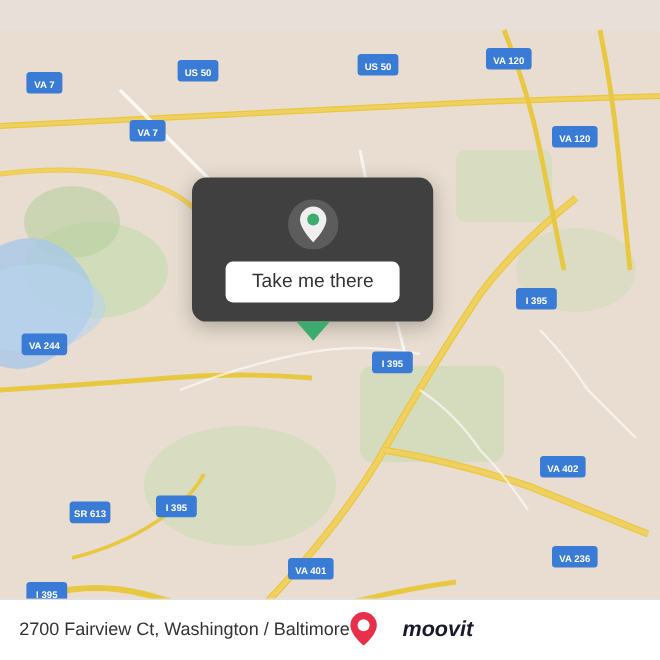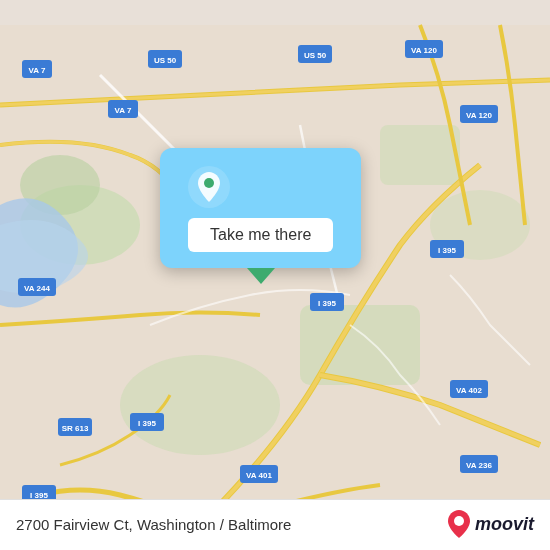--- a/index.html
+++ b/index.html
@@ -32,35 +32,34 @@
     
     .bottom-bar {
       position: absolute;
       bottom: 0;
       left: 0;
       right: 0;
       background: white;
       padding: 10px 16px 12px 16px;
       display: flex;
       align-items: center;
-      justify-content: space-between;
       border-top: 1px solid #e0e0e0;
       z-index: 10;
     }
 
     .bottom-address {
       font-size: 15px;
       color: #333;
       font-weight: 400;
     }
 
     .moovit-logo {
       display: flex;
       align-items: center;
-      gap: 4px;
+      gap: 20px;
     }
 
     .moovit-pin {
       width: 24px;
       height: 28px;
       position: relative;
     }
 
     .moovit-text {
       font-size: 18px;
@@ -87,25 +86,26 @@
       position: absolute;
       top: 148px;
       left: 160px;
       z-index: 20;
       display: flex;
       flex-direction: column;
       align-items: center;
     }
 
     .popup-box {
-      background: #7dd3fc;
+      background: #404040;
       border-radius: 12px;
       padding: 18px 28px 16px 28px;
       display: flex;
       flex-direction: column;
+      align-items: center;
       gap: 10px;
       box-shadow: 0 4px 16px rgba(0,0,0,0.25);
       min-width: 190px;
     }
 
     .popup-pin-icon {
       width: 42px;
       height: 42px;
     }
 

